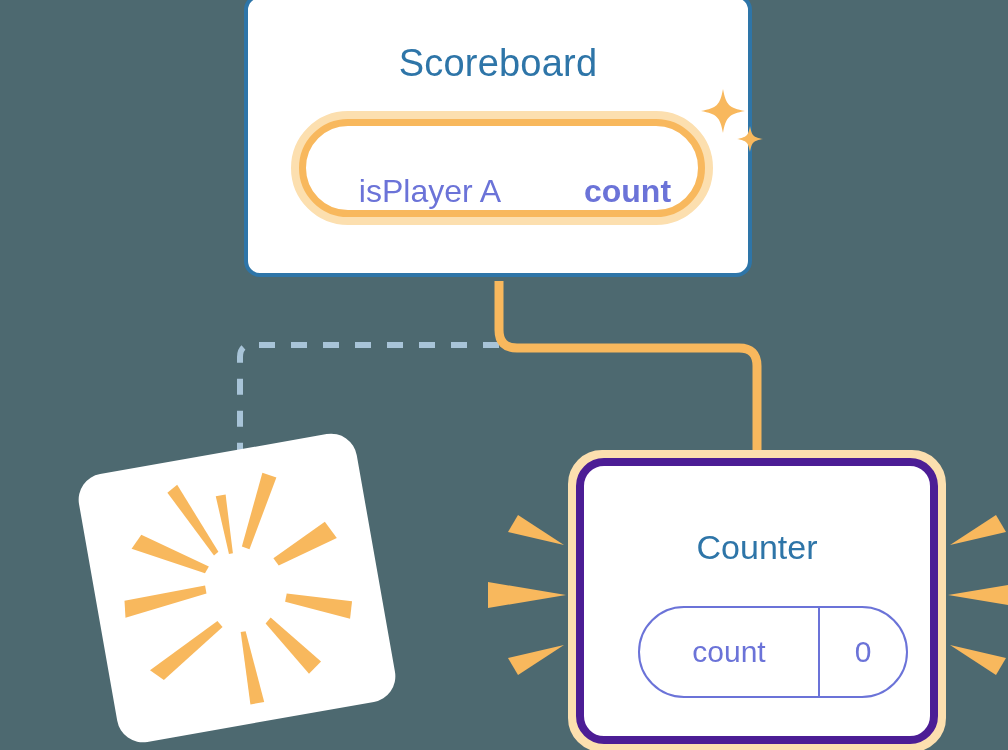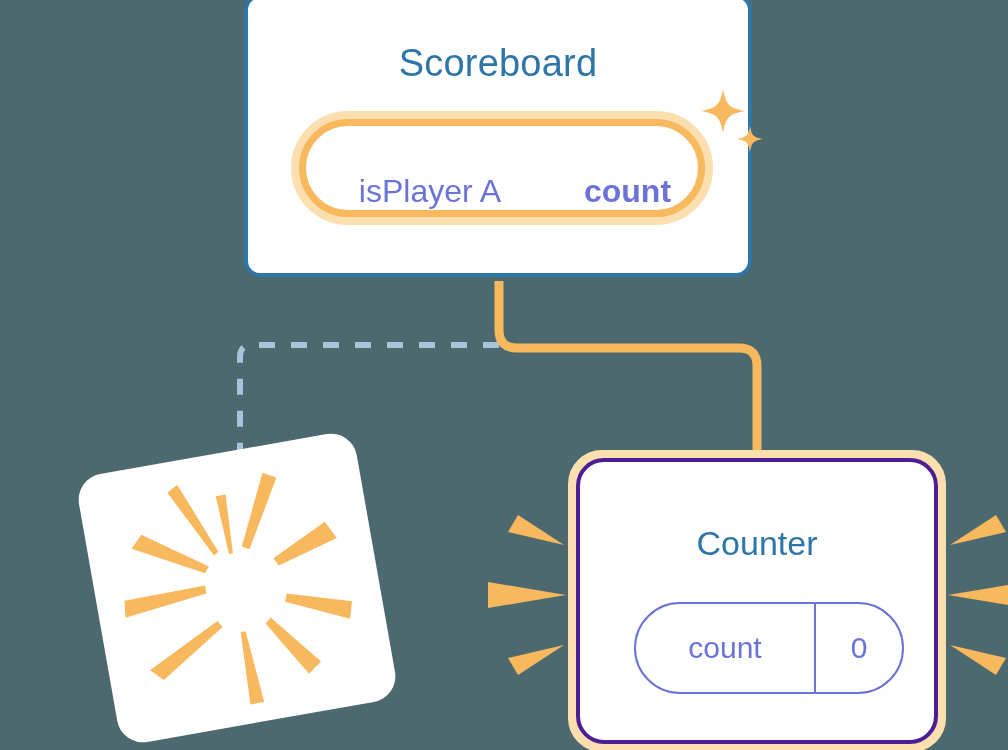--- a/index.html
+++ b/index.html
@@ -138,21 +138,21 @@
     box-sizing: border-box;
     border: 16px solid #fcdfaf;
     border-radius: 34px;
   }
   #counter-frame {
     position: absolute;
     left: 8px; top: 8px;
     width: 362px;
     height: 286px;
     box-sizing: border-box;
-    border: 4px solid #4c1d95;
+    border: 8px solid #4c1d95;
     border-radius: 28px;
     background: #ffffff;
     padding-left: 29px;
   }
   #counter-title {
     position: absolute;
     left: 0;
     top: 62px;
     width: 100%;
     text-align: center;

